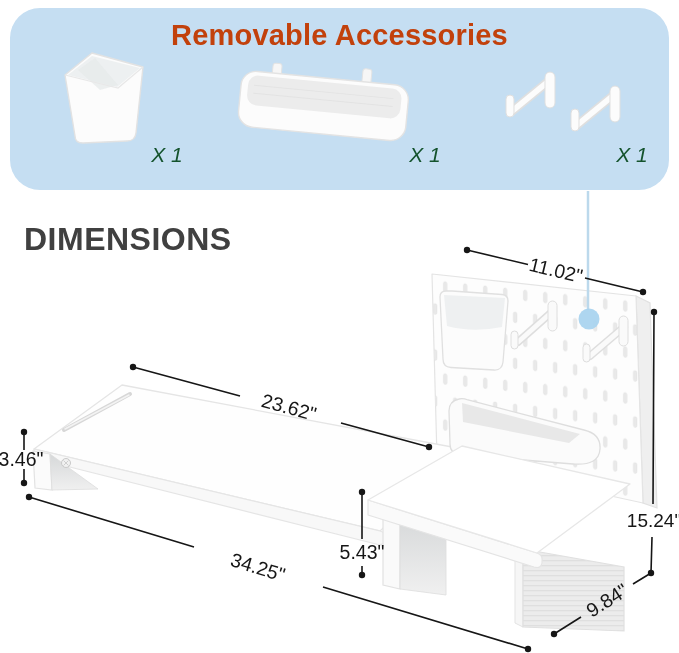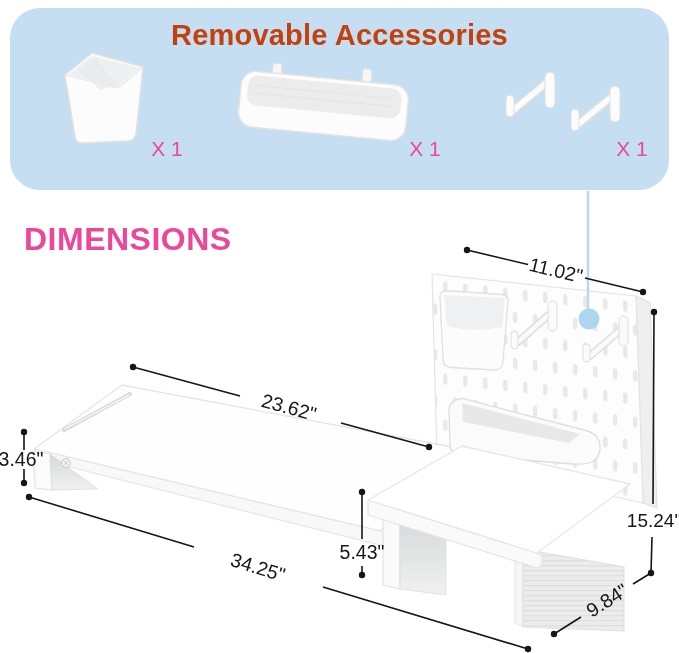--- a/index.html
+++ b/index.html
@@ -9,27 +9,27 @@
     position:relative;overflow:hidden;
   }
   .stage{position:absolute;inset:0;width:679px;height:653px;}
   svg.art{position:absolute;left:0;top:0;}
   .banner-title{
     position:absolute;left:10px;top:19px;width:659px;
     text-align:center;font-size:29px;font-weight:bold;color:#c2410c;
     letter-spacing:.2px;
   }
   .qty{
-    position:absolute;top:137px;transform:translateX(-50%);
-    font-size:21px;color:#ec4899;white-space:pre;
+    position:absolute;top:143px;transform:translateX(-50%);
+    font-size:21px;color:#14532d;white-space:pre;font-style:italic;
   }
   .qty-1{left:167px;} .qty-2{left:425px;} .qty-3{left:632px;}
   .heading{
     position:absolute;left:24px;top:221px;
-    font-size:32px;font-weight:bold;color:#ec4899;letter-spacing:.5px;
+    font-size:32px;font-weight:bold;color:#404040;letter-spacing:.5px;
   }
   text.dim{
     font-family:"Liberation Sans",sans-serif;
     font-size:19.5px;fill:#161616;
     text-anchor:middle;dominant-baseline:central;
   }
   .ink{stroke:#161616;stroke-width:1.6;fill:none;}
   .dot{fill:#161616;stroke:none;}
 </style>
 </head>

